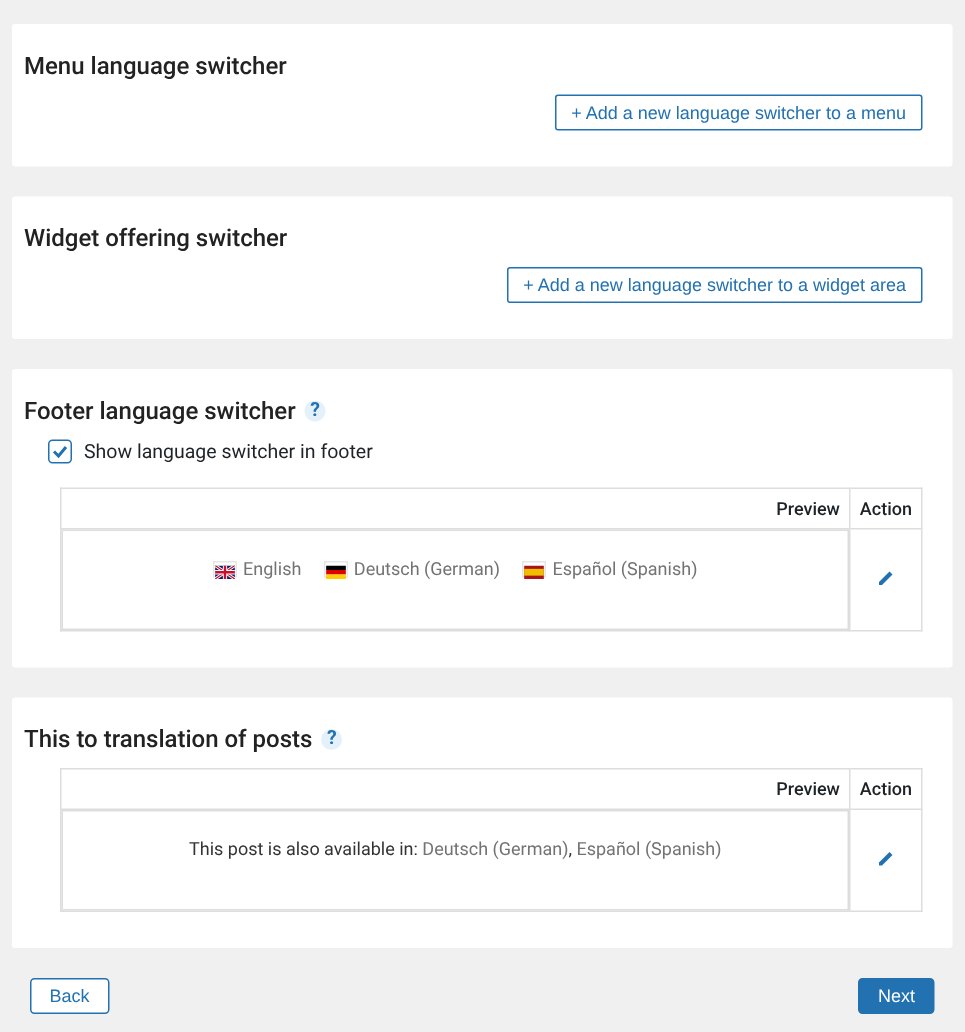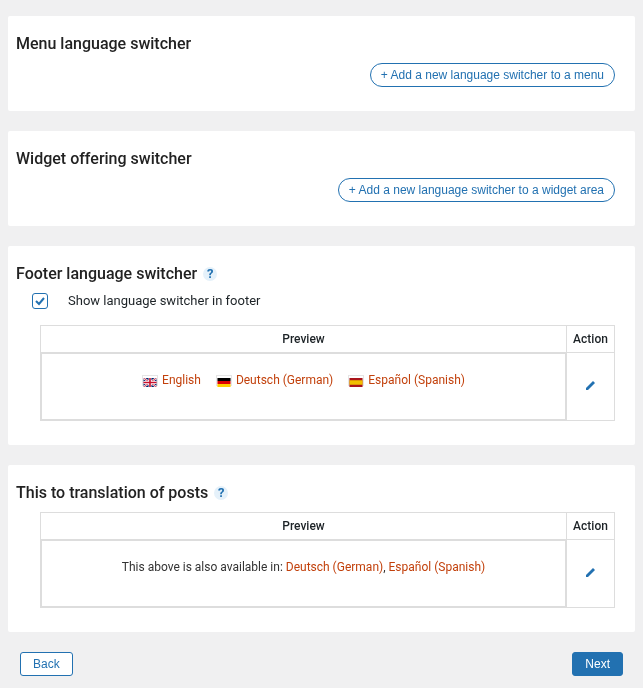--- a/index.html
+++ b/index.html
@@ -42,26 +42,27 @@
     }
     .add-button {
       display: block;
       margin-left: auto;
       margin-top: 8px;
       border: 1px solid #2271b1;
       color: #2271b1;
       background: #fff;
       font-size: 12px;
       padding: 4px 10px;
-      border-radius: 12px;
+      border-radius: 2px;
       cursor: pointer;
     }
     .checkbox-row {
       display: flex;
-      gap: 20px;
+      align-items: center;
+      gap: 8px;
       margin-left: 16px;
       margin-bottom: 16px;
     }
     .checkbox {
       width: 16px;
       height: 16px;
       border: 1px solid #2271b1;
       border-radius: 3px;
       display: flex;
       align-items: center;
@@ -74,37 +75,37 @@
       margin-left: 24px;
       border: 1px solid #ddd;
       border-collapse: collapse;
       width: calc(100% - 24px);
     }
     .preview-table th {
       font-weight: 500;
       font-size: 12px;
       padding: 6px;
       border: 1px solid #ddd;
-      text-align: center;
+      text-align: right;
     }
     .preview-table td {
       border: 1px solid #ddd;
       padding: 0;
       vertical-align: middle;
     }
     .preview-cell {
       padding: 6px;
     }
     .preview-inner {
       border: 1px solid #ddd;
       padding: 18px 12px 32px 12px;
       text-align: center;
     }
     .lang-link {
-      color: #c2410c;
+      color: #737373;
       text-decoration: none;
       font-size: 12px;
       margin: 0 6px;
     }
     .flag {
       display: inline-block;
       width: 16px;
       height: 11px;
       margin-right: 4px;
       vertical-align: middle;
@@ -233,21 +234,21 @@
   </h2>
   <table class="preview-table">
     <tbody>
         <tr>
       <th>Preview</th>
       <th class="action-cell">Action</th>
     </tr>
     <tr>
       <td class="preview-cell">
         <div class="preview-inner">
-          <span class="plain-text">This above is also available in: </span><a href="#" class="lang-link" style="margin:0">Deutsch (German)</a><span class="plain-text">, </span><a href="#" class="lang-link" style="margin:0">Español (Spanish)</a>
+          <span class="plain-text">This post is also available in: </span><a href="#" class="lang-link" style="margin:0">Deutsch (German)</a><span class="plain-text">, </span><a href="#" class="lang-link" style="margin:0">Español (Spanish)</a>
         </div>
       </td>
       <td class="action-cell">
         <span class="edit-icon">
           <svg width="14" height="14" viewBox="0 0 14 14">
                 <path d="M2 10 L9 3 L11 5 L4 12 L2 12 Z" fill="#2271b1"></path>
               </svg>
         </span>
       </td>
     </tr>

